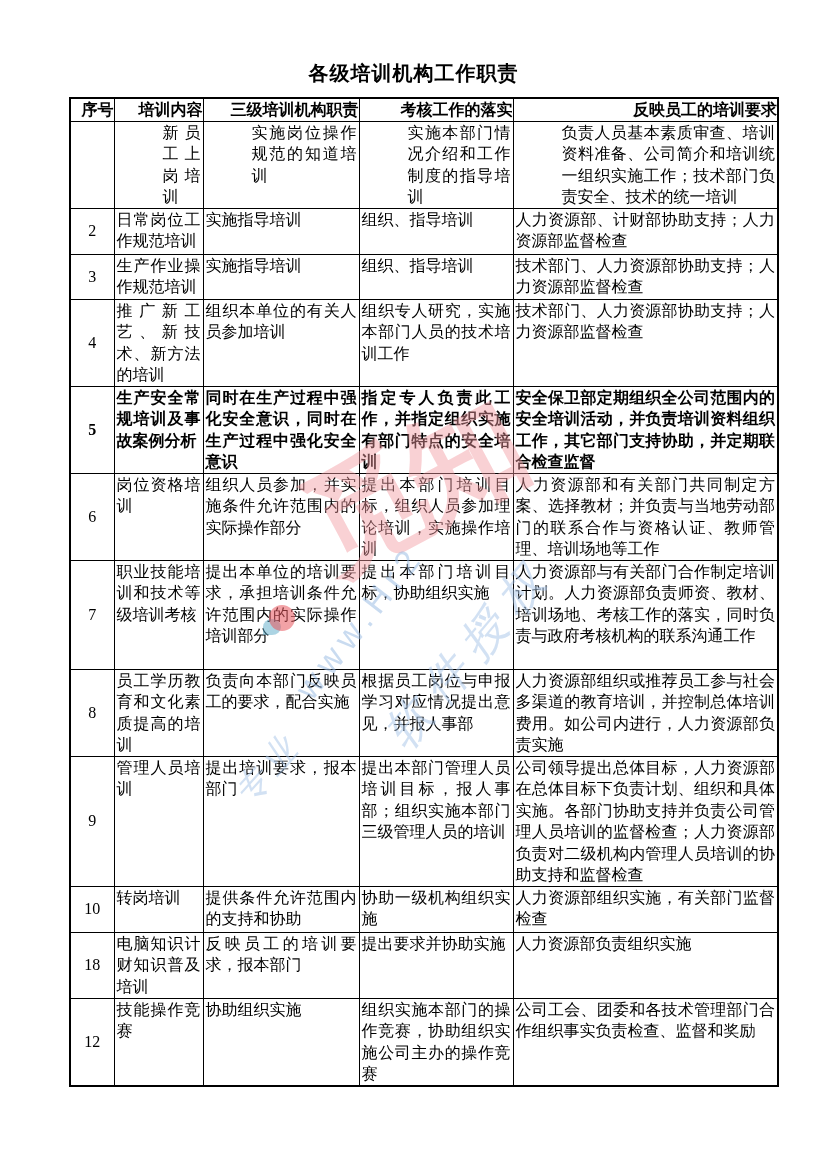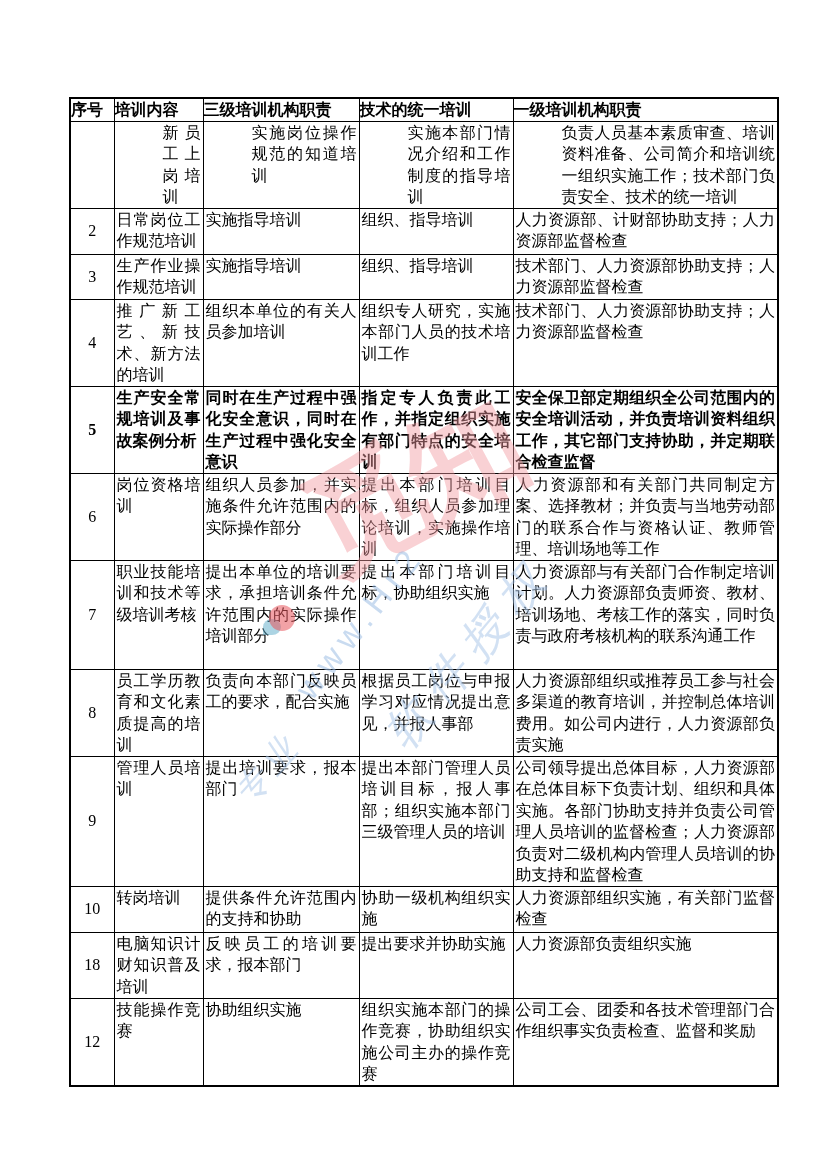--- a/index.html
+++ b/index.html
@@ -37,21 +37,21 @@
   }
   .resp-table th, .resp-table td {
     border: 1px solid #000;
     padding: 0 2px;
     vertical-align: top;
     overflow: hidden;
     word-break: break-all;
   }
   .resp-table thead th {
     font-weight: bold;
-    text-align: left;
+    text-align: right;
     vertical-align: middle;
     height: 21px;
     padding: 0;
     font-size: 16px;
   }
   .resp-table td.c-no {
     text-align: center;
     vertical-align: middle;
     font-family: "Liberation Serif", "DejaVu Serif", serif;
   }
@@ -144,36 +144,37 @@
     width: 18px; height: 16px;
     border-radius: 50% 50% 50% 0;
     background: rgba(90, 170, 200, 0.5);
   }
 </style>
 </head>
 <body>
 
 <div class="page">
 
+  <h1 class="doc-title">各级培训机构工作职责</h1>
 
   <table class="resp-table">
     <colgroup>
       <col style="width:44px">
       <col style="width:89px">
       <col style="width:156px">
       <col style="width:154px">
       <col style="width:265px">
     </colgroup>
     <thead>
       <tr>
         <th>序号</th>
         <th>培训内容</th>
         <th>三级培训机构职责</th>
-        <th>技术的统一培训</th>
-        <th>一级培训机构职责</th>
+        <th>考核工作的落实</th>
+        <th>反映员工的培训要求</th>
       </tr>
     </thead>
     <tbody id="table-body">
         <tr class="r0">
       <td class="c-no">1</td>
       <td class="c-text">新员工上岗培训</td>
       <td class="c-text">实施岗位操作规范的知道培训</td>
       <td class="c-text">实施本部门情况介绍和工作制度的指导培训</td>
       <td class="c-text">负责人员基本素质审查、培训资料准备、公司简介和培训统一组织实施工作；技术部门负责安全、技术的统一培训</td>
     </tr>

